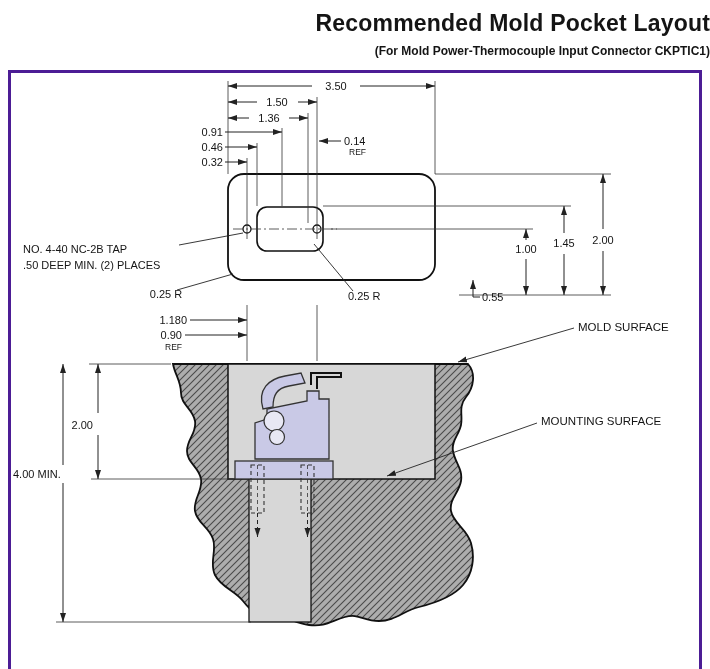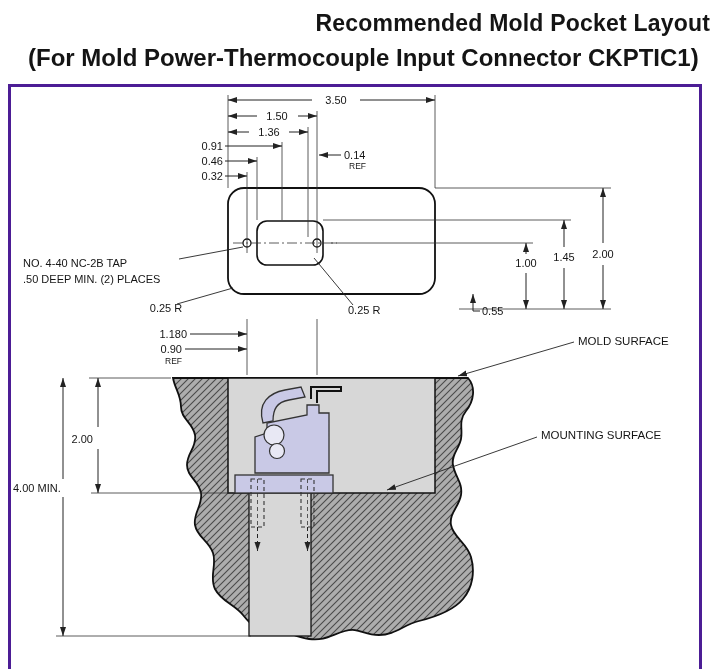--- a/index.html
+++ b/index.html
@@ -6,22 +6,23 @@
   body {
     width:710px; height:669px; background:#ffffff;
     font-family:"Liberation Sans", sans-serif;
     overflow:hidden;
   }
   .title {
     font-weight:bold; font-size:23px; color:#141414;
     margin:10px 0 0 28px; letter-spacing:0.2px;text-align:right;
   }
   .subtitle {
-    font-weight:bold; font-size:24px; color:#141414;
+    font-weight:bold; font-size:12px; color:#141414;
     margin:7px 0 0 28px;
+    text-align:right;
   }
   .frame {
     margin:12px 0 0 8px; width:694px; height:604px;
     border:3px solid #4c1d95; box-sizing:border-box; background:#fff;
   }
   svg text { font-family:"Liberation Sans", sans-serif; fill:#151515; }
   .dim      { font-size:11px; }
   .dimsmall { font-size:8.5px; }
   .note     { font-size:11px; }
   .surf     { font-size:11.5px; }

